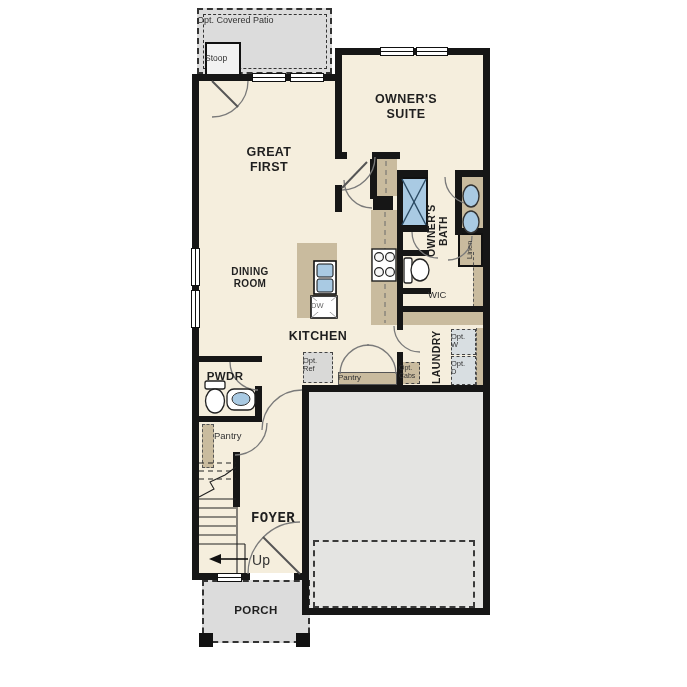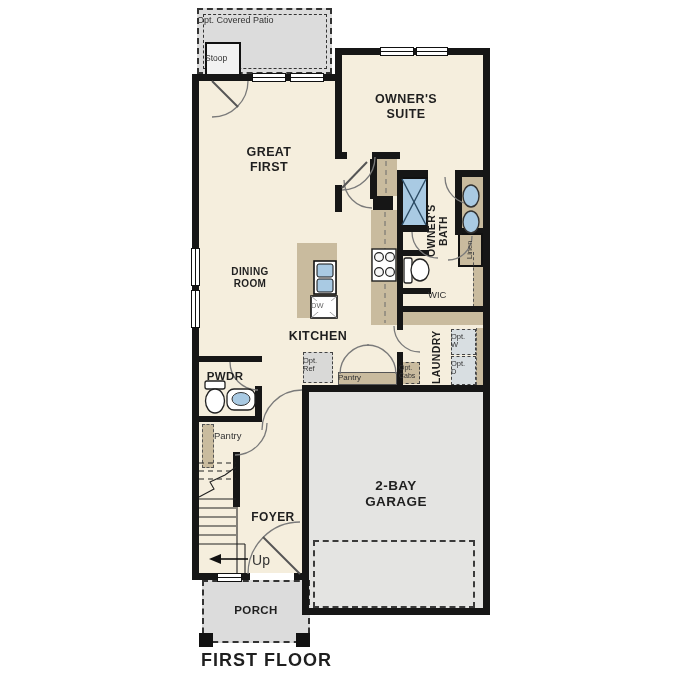--- a/index.html
+++ b/index.html
@@ -198,21 +198,18 @@
 W</div>
   <div class="sm" style="left:451px;top:360px;width:25px;font-size:7.5px;">Opt.
 D</div>
   <div class="sm" style="left:399px;top:364px;width:22px;font-size:7px;">Opt.
 Cabs</div>
   <div class="sm" style="left:303px;top:357px;width:30px;font-size:7.5px;">Opt.
 Ref</div>
   <div class="sm" style="left:338px;top:374px;width:59px;font-size:8px;">Pantry</div>
   <div class="lbl" style="left:197px;top:370px;width:56px;font-size:11.5px;">PWDR</div>
   <div class="sm" style="left:214px;top:431px;width:54px;font-size:9.5px;">Pantry</div>
-  <div class="lbl" style="left:242px;top:510px;width:62px;font-size:12px;">FOYER</div>
+  <div class="lbl" style="left:242px;top:510px;width:62px;font-size:14px;font-family:Liberation Mono, monospace;">FOYER</div>
   <div class="sm" style="left:250px;top:553px;width:22px;font-size:14px;text-align:center;">Up</div>
-  <div class="lbl" style="left:309px;top:478px;width:174px;font-size:13.5px;">2-BAY
-GARAGE</div>
   <div class="lbl" style="left:212px;top:604px;width:88px;font-size:11.5px;">PORCH</div>
   <div class="sm" style="left:311px;top:302px;width:26px;font-size:7.5px;color:#666;">DW</div>
-  <div class="lbl" style="left:201px;top:650px;width:200px;font-size:18px;text-align:left;letter-spacing:1px;">FIRST FLOOR</div>
 
 </div>
 
 </body></html>

